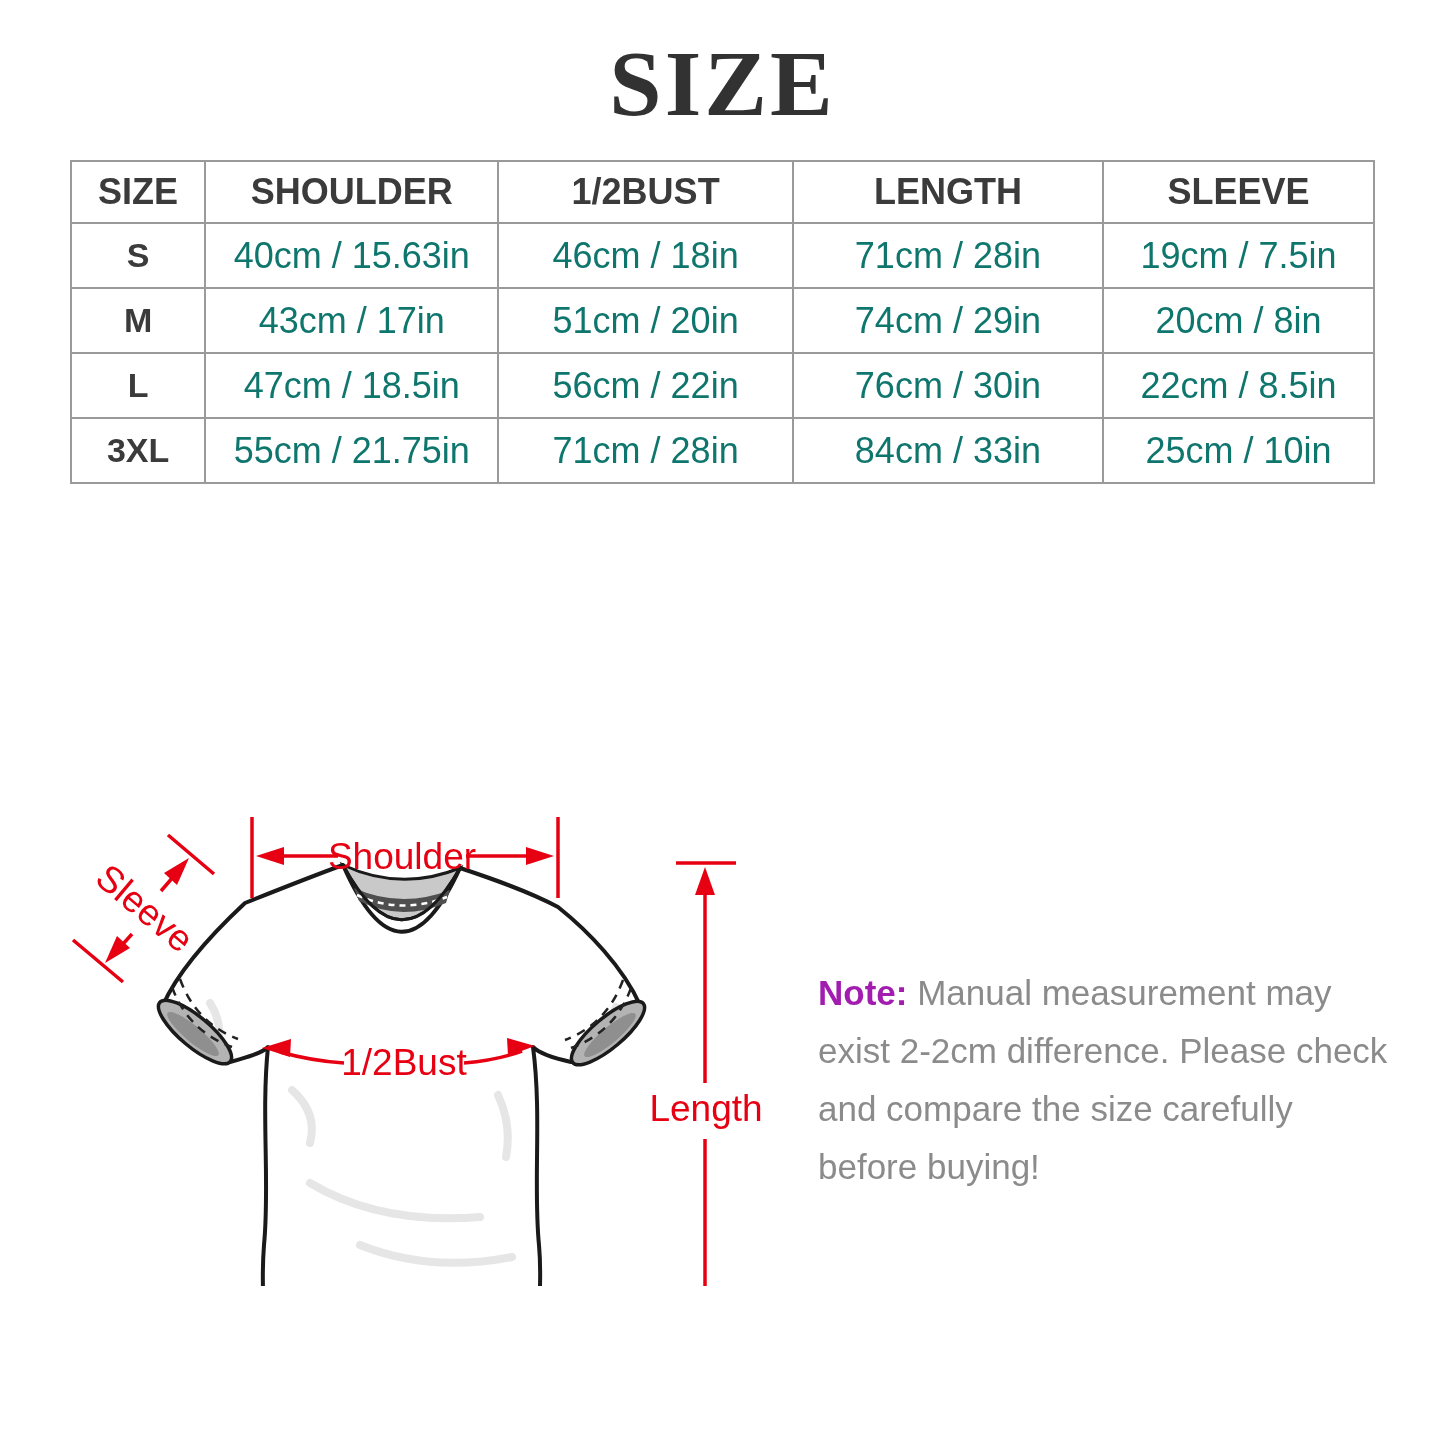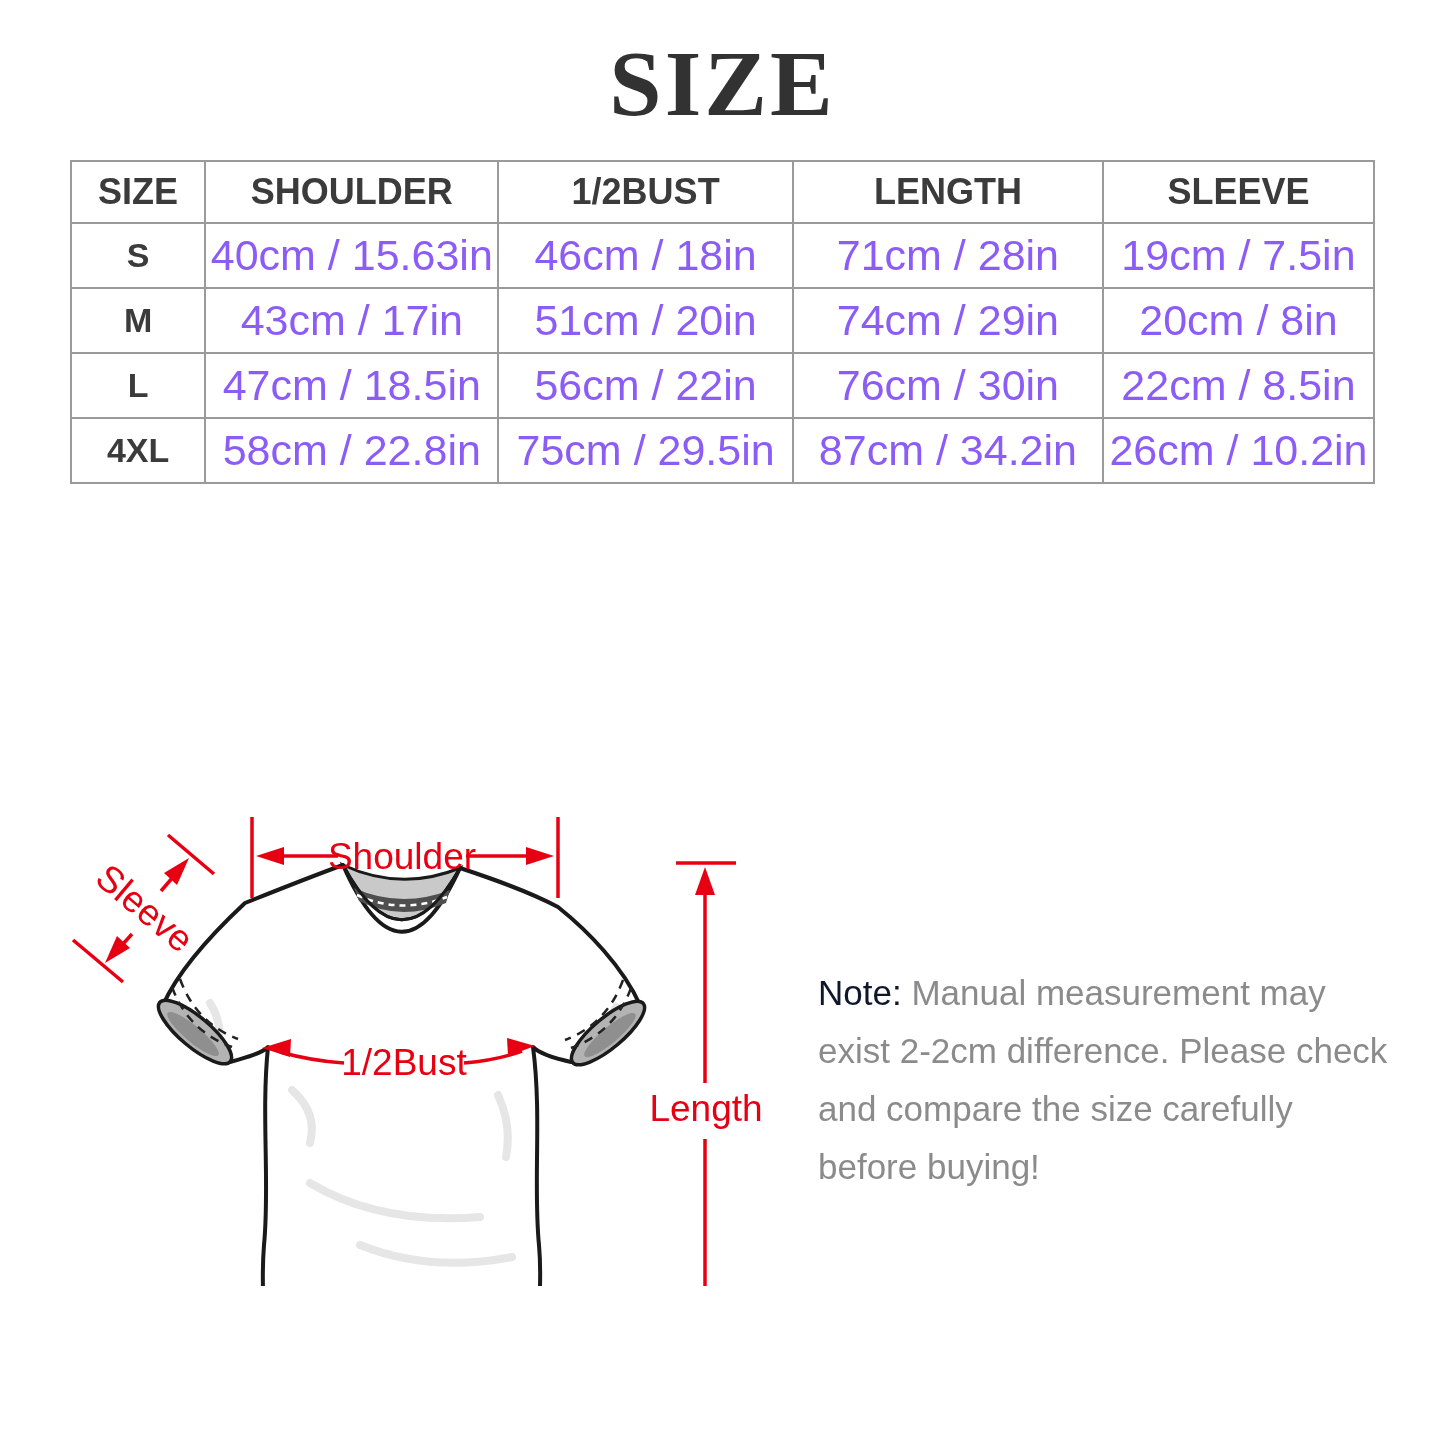--- a/index.html
+++ b/index.html
@@ -6,28 +6,28 @@
   #page{position:relative;width:1445px;height:1286px;background:#ffffff;overflow:hidden;
         font-family:"Liberation Sans", sans-serif;}
   
   #title{position:absolute;left:0;top:36px;width:100%;text-align:center;
          font-family:"Liberation Serif", serif;font-weight:bold;font-size:94px;line-height:94px;
          letter-spacing:3px;color:#323232;}
   
   #size-table{position:absolute;left:70px;top:160px;width:1305px;border-collapse:collapse;table-layout:fixed;}
   #size-table th,#size-table td{border:2px solid #9a9a9a;text-align:center;vertical-align:middle;padding:0;}
   #size-table th{height:60px;font-size:36px;font-weight:bold;color:#3b3b3b;}
-  #size-table td{height:63px;font-size:43px;color:#8b5cf6;}
+  #size-table td{height:63px;font-size:36px;color:#0f766e;}
   #size-table td.size-col{font-weight:bold;color:#3b3b3b;font-size:34px;}
   
   #diagram{position:absolute;left:60px;top:795px;width:720px;height:630px;}
   .red-label{font-family:"Liberation Sans",sans-serif;font-size:37px;fill:#e60012;}
   
   #note{position:absolute;left:818px;top:964px;width:575px;font-size:35px;line-height:58px;color:#8b8b8b;}
-  #note .note-label{font-weight:normal;color:#0f172a;}
+  #note .note-label{font-weight:bold;color:#a21caf;}
 </style>
 </head>
 <body>
 
 <div id="page">
 
   <div id="title">SIZE</div>
 
   <table id="size-table">
     <colgroup>
@@ -62,25 +62,25 @@
           <td>20cm / 8in</td>
         </tr>
         <tr>
           <td class="size-col">L</td>
           <td>47cm / 18.5in</td>
           <td>56cm / 22in</td>
           <td>76cm / 30in</td>
           <td>22cm / 8.5in</td>
         </tr>
         <tr>
-          <td class="size-col">4XL</td>
-          <td>58cm / 22.8in</td>
-          <td>75cm / 29.5in</td>
-          <td>87cm / 34.2in</td>
-          <td>26cm / 10.2in</td>
+          <td class="size-col">3XL</td>
+          <td>55cm / 21.75in</td>
+          <td>71cm / 28in</td>
+          <td>84cm / 33in</td>
+          <td>25cm / 10in</td>
         </tr>
       </tbody>
   </table>
 
   <svg id="diagram" viewBox="0 0 720 630" xmlns="http://www.w3.org/2000/svg">
 
     <g>
 
       <path d="M 283,70
            C 250,82 215,96 185,108

